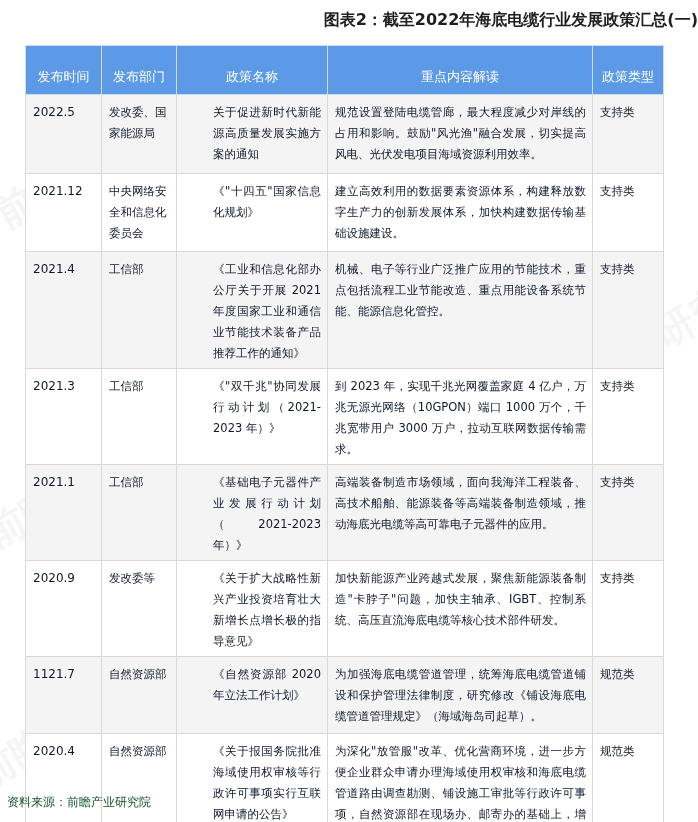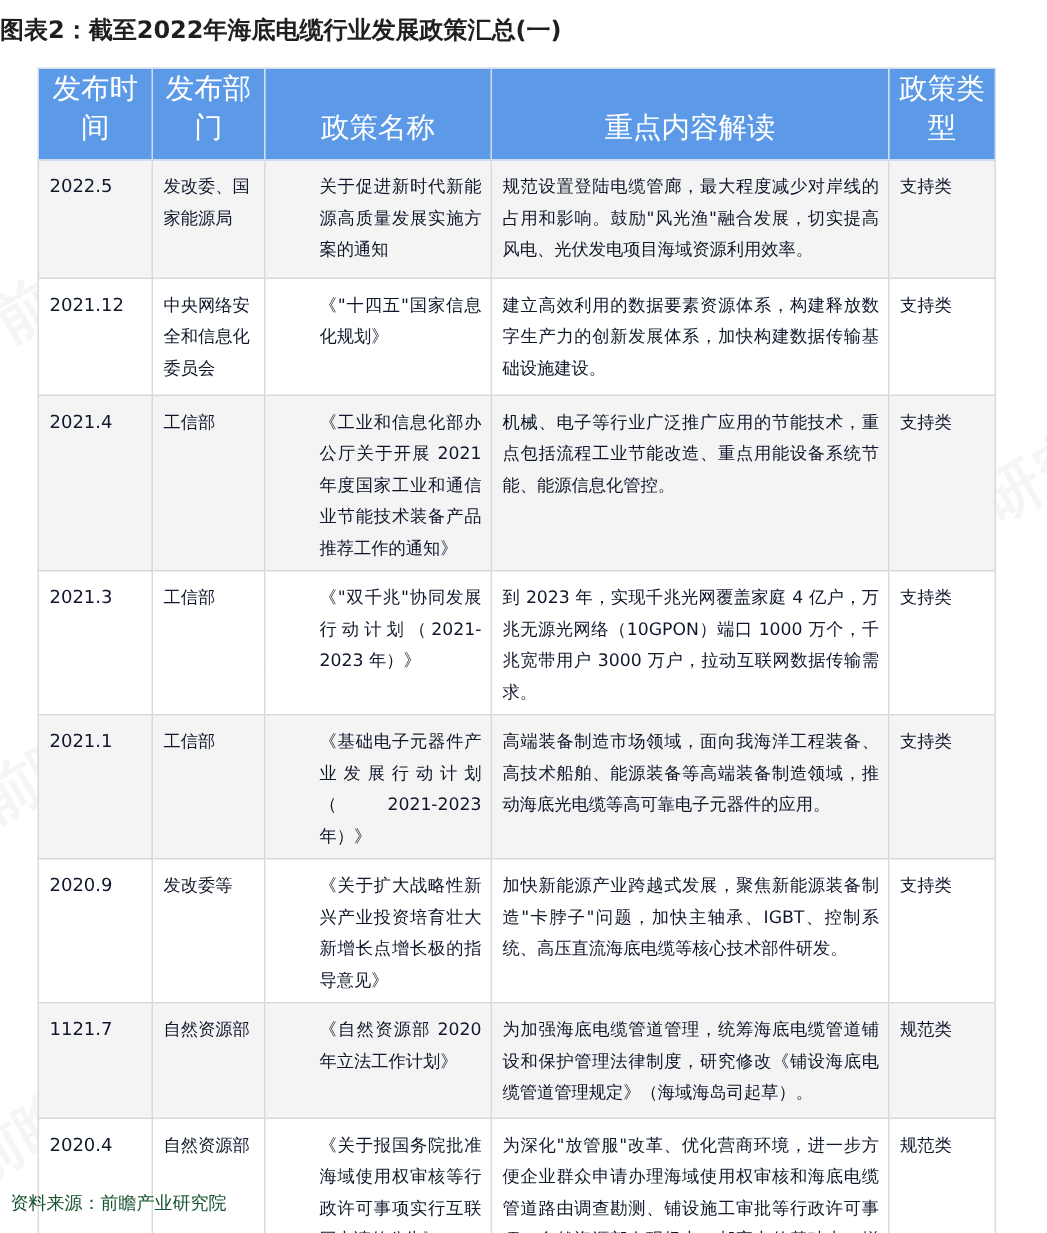--- a/index.html
+++ b/index.html
@@ -2,33 +2,33 @@
 <html><head>
 <meta charset="utf-8">
 <style>
   html, body { margin: 0; padding: 0; background: #ffffff; }
   body {
     width: 698px; height: 822px; position: relative; overflow: hidden;
     font-family: "DejaVu Sans", "Liberation Sans", sans-serif;
     color: #4a4a4a;
   }
   .title {
-    position: absolute; left: 0; top: 10px; width: 698px; text-align: left;
+    position: absolute; left: 0; top: 10px; width: 698px; text-align: right;
     font-size: 16px; font-weight: bold; color: #1f1f1f;
     font-family: "DejaVu Sans", sans-serif; letter-spacing: 0px;
   }
   table {
     position: absolute; left: 25px; top: 45px;
     border-collapse: collapse; table-layout: fixed;
     width: 638px;
   }
   th, td { border: 1px solid #d9d9d9; vertical-align: top; }
   thead th {
     background: #5c9ae8; color: #ffffff; font-weight: normal;
-    font-size: 19px; height: 40px; vertical-align: bottom; padding: 0 0 8px 0;
+    font-size: 13px; height: 40px; vertical-align: bottom; padding: 0 0 8px 0;
     border-color: #cfdcee;
     margin-top: 16px;
   }
   tbody td {
     font-size: 11.5px; line-height: 21px; padding: 7px 6px 4px 7px; color: #0f172a;
   }
   tbody tr:nth-child(odd) td { background: #f4f4f4; }
   tbody tr:nth-child(even) td { background: #ffffff; }
   .col-date { width: 76px; }
   .col-dept { width: 75px; }

